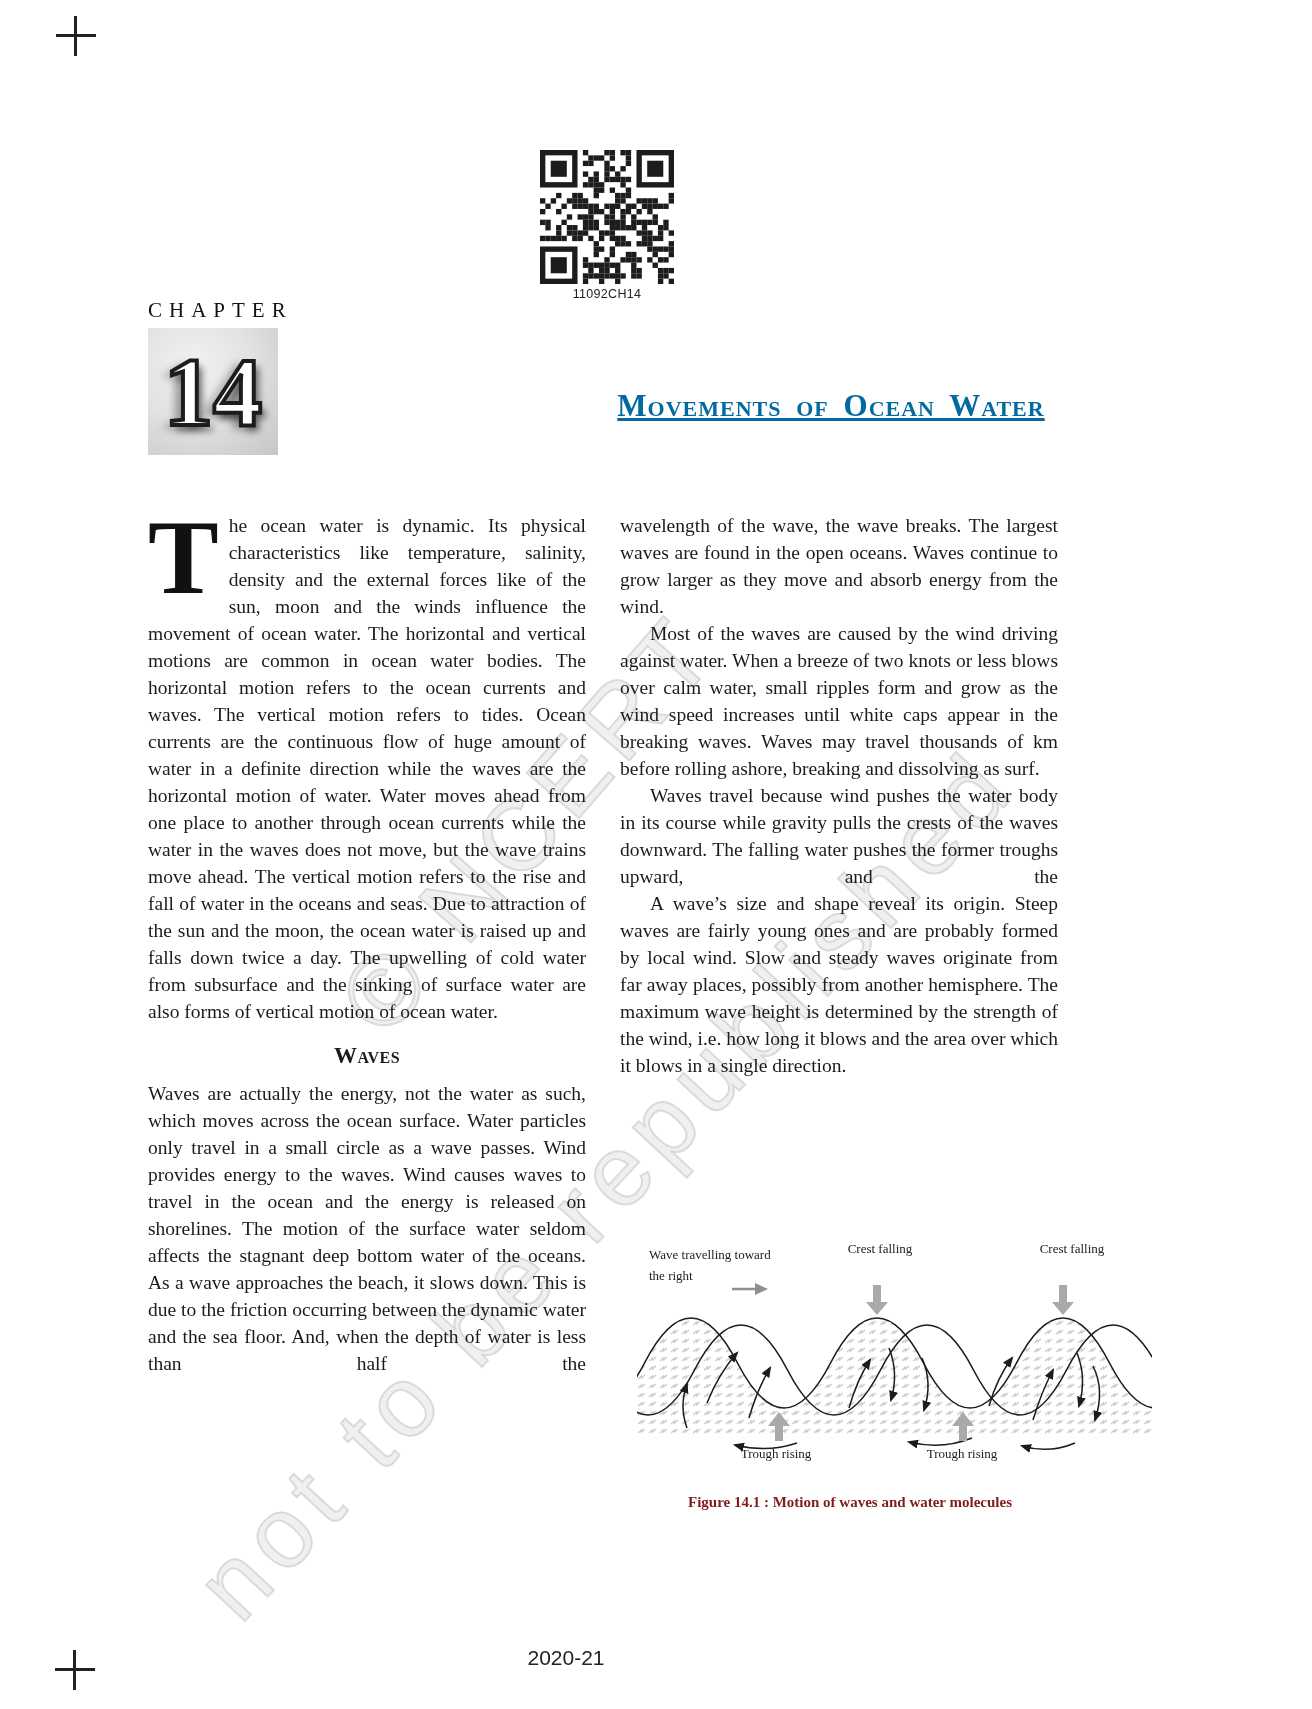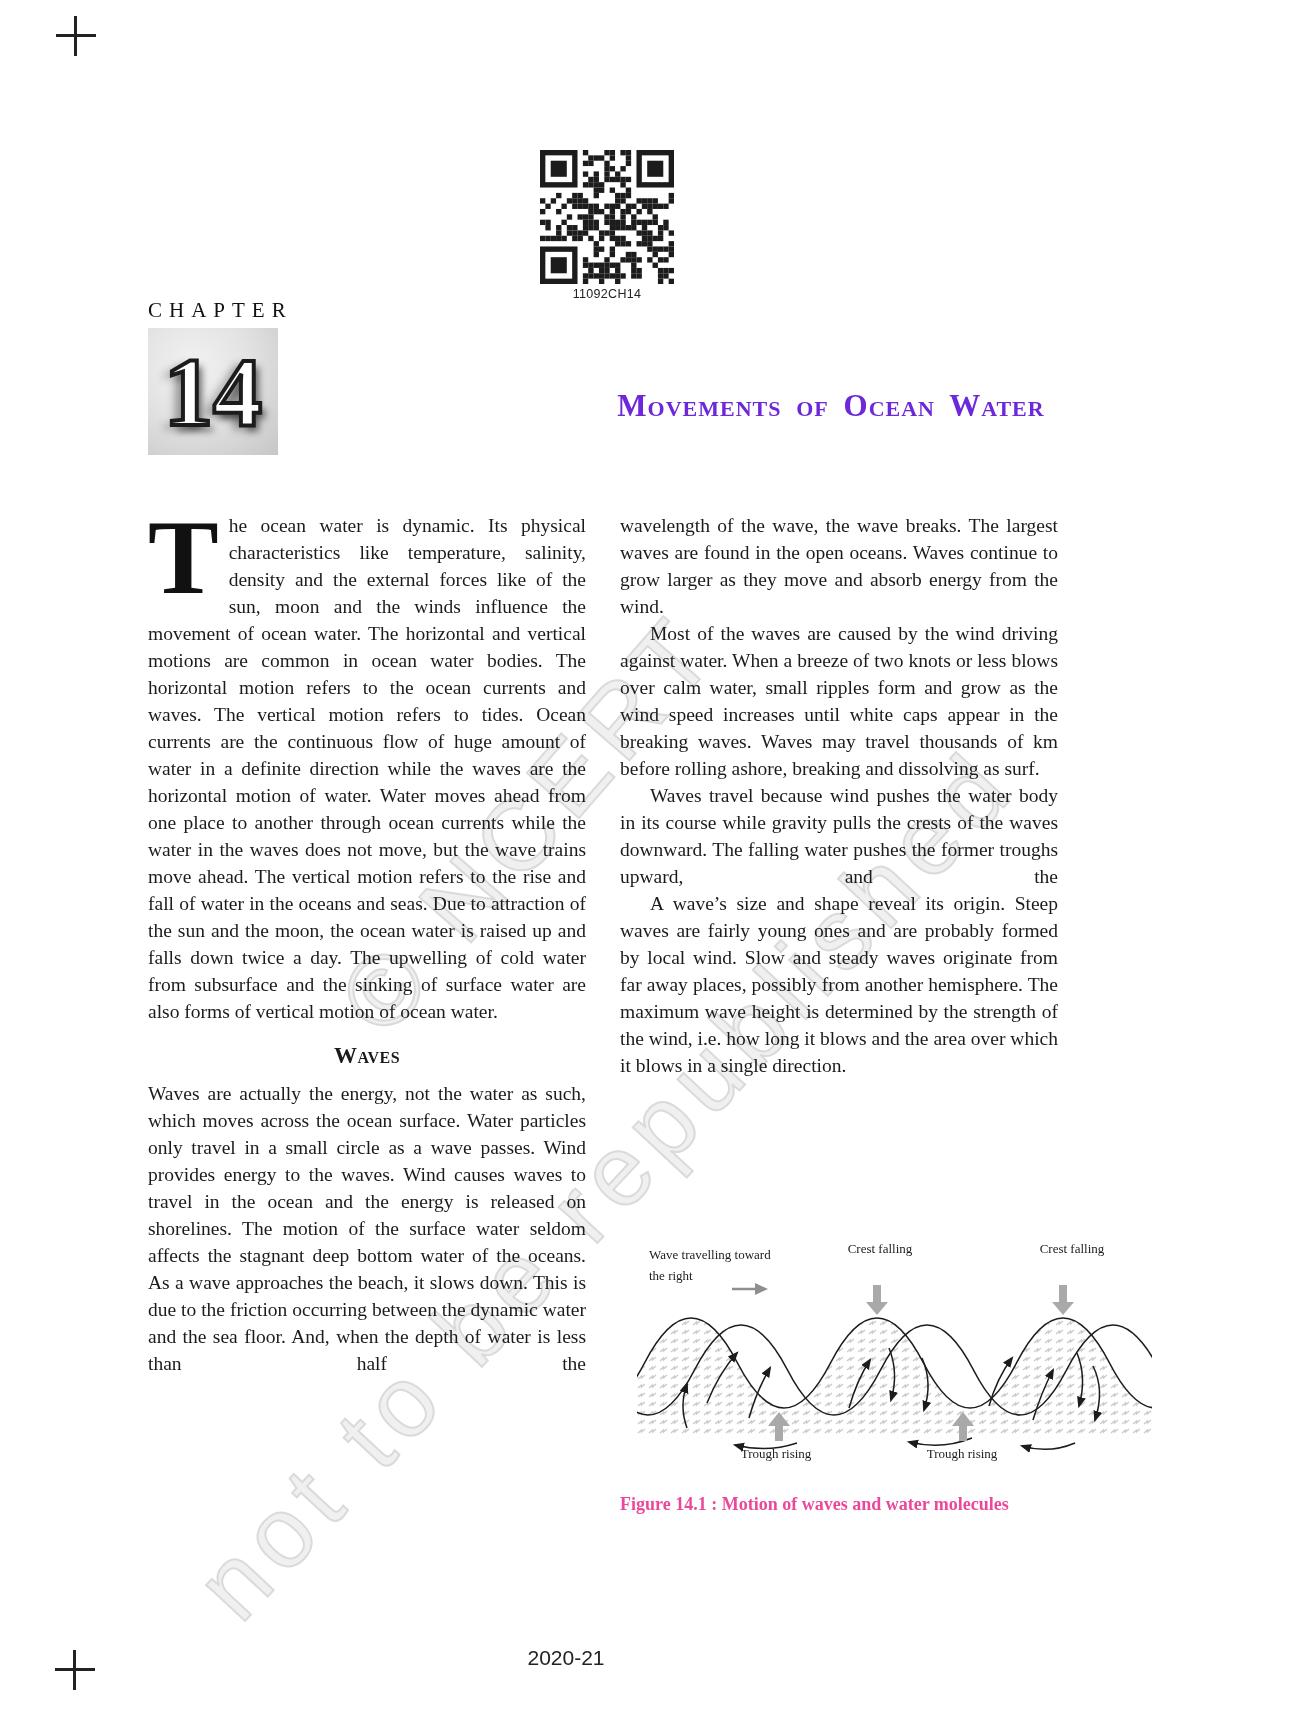--- a/index.html
+++ b/index.html
@@ -28,21 +28,21 @@
   .chapter-num{
     font-size:98px;font-weight:bold;line-height:1;color:#ffffff;
     -webkit-text-stroke:4px #1c1c1c;
     text-shadow:5px 6px 7px rgba(0,0,0,0.55), -8px 4px 9px rgba(0,0,0,0.35);
     text-align:right;
   }
 
   
   .title{
     position:absolute;left:600px;top:388px;width:462px;text-align:center;
-    font-variant:small-caps;font-weight:bold;font-size:31px;letter-spacing:1px;word-spacing:6px;color:#6d28d9;
+    font-variant:small-caps;font-weight:bold;font-size:31px;letter-spacing:1px;word-spacing:6px;color:#0369a1;text-decoration:underline;
   }
 
   
   .wm{
     position:absolute;z-index:0;font-size:100px;letter-spacing:10px;white-space:nowrap;
     color:#dededed9;-webkit-text-stroke:2px #bdbdbd;opacity:0.55;pointer-events:none;
     font-family:"Liberation Sans",sans-serif;
   }
   .wm1{left:360px;top:960px;transform:rotate(-49deg);transform-origin:left center;}
   .wm2{left:215px;top:1545px;transform:rotate(-47deg);transform-origin:left center;}
@@ -69,22 +69,22 @@
   
   .figure{position:absolute;left:637px;top:1238px;width:515px;height:252px;z-index:1;}
   .figure svg{position:absolute;left:0;top:0;}
   .fig-label{position:absolute;font-size:13px;line-height:21px;color:#222;}
   .lbl-wave-travel{left:12px;top:6px;width:126px;text-align:left;}
   .lbl-crest-1{left:183px;top:0px;width:120px;text-align:center;}
   .lbl-crest-2{left:375px;top:0px;width:120px;text-align:center;}
   .lbl-trough-1{left:79px;top:205px;width:120px;text-align:center;}
   .lbl-trough-2{left:265px;top:205px;width:120px;text-align:center;}
   .fig-caption{
-    position:absolute;left:620px;top:1494px;width:460px;
-    font-weight:bold;font-size:18px;color:#ec4899;z-index:1;
+    position:absolute;left:620px;top:1494px;width:460px;text-align:center;
+    font-weight:bold;font-size:15px;color:#7f1d1d;z-index:1;
   }
 
   .footer{
     position:absolute;left:0;top:1646px;width:1132px;text-align:center;
     font-family:"Liberation Sans",sans-serif;font-size:21px;color:#222;
   }
 </style>
 </head>
 <body>
 

